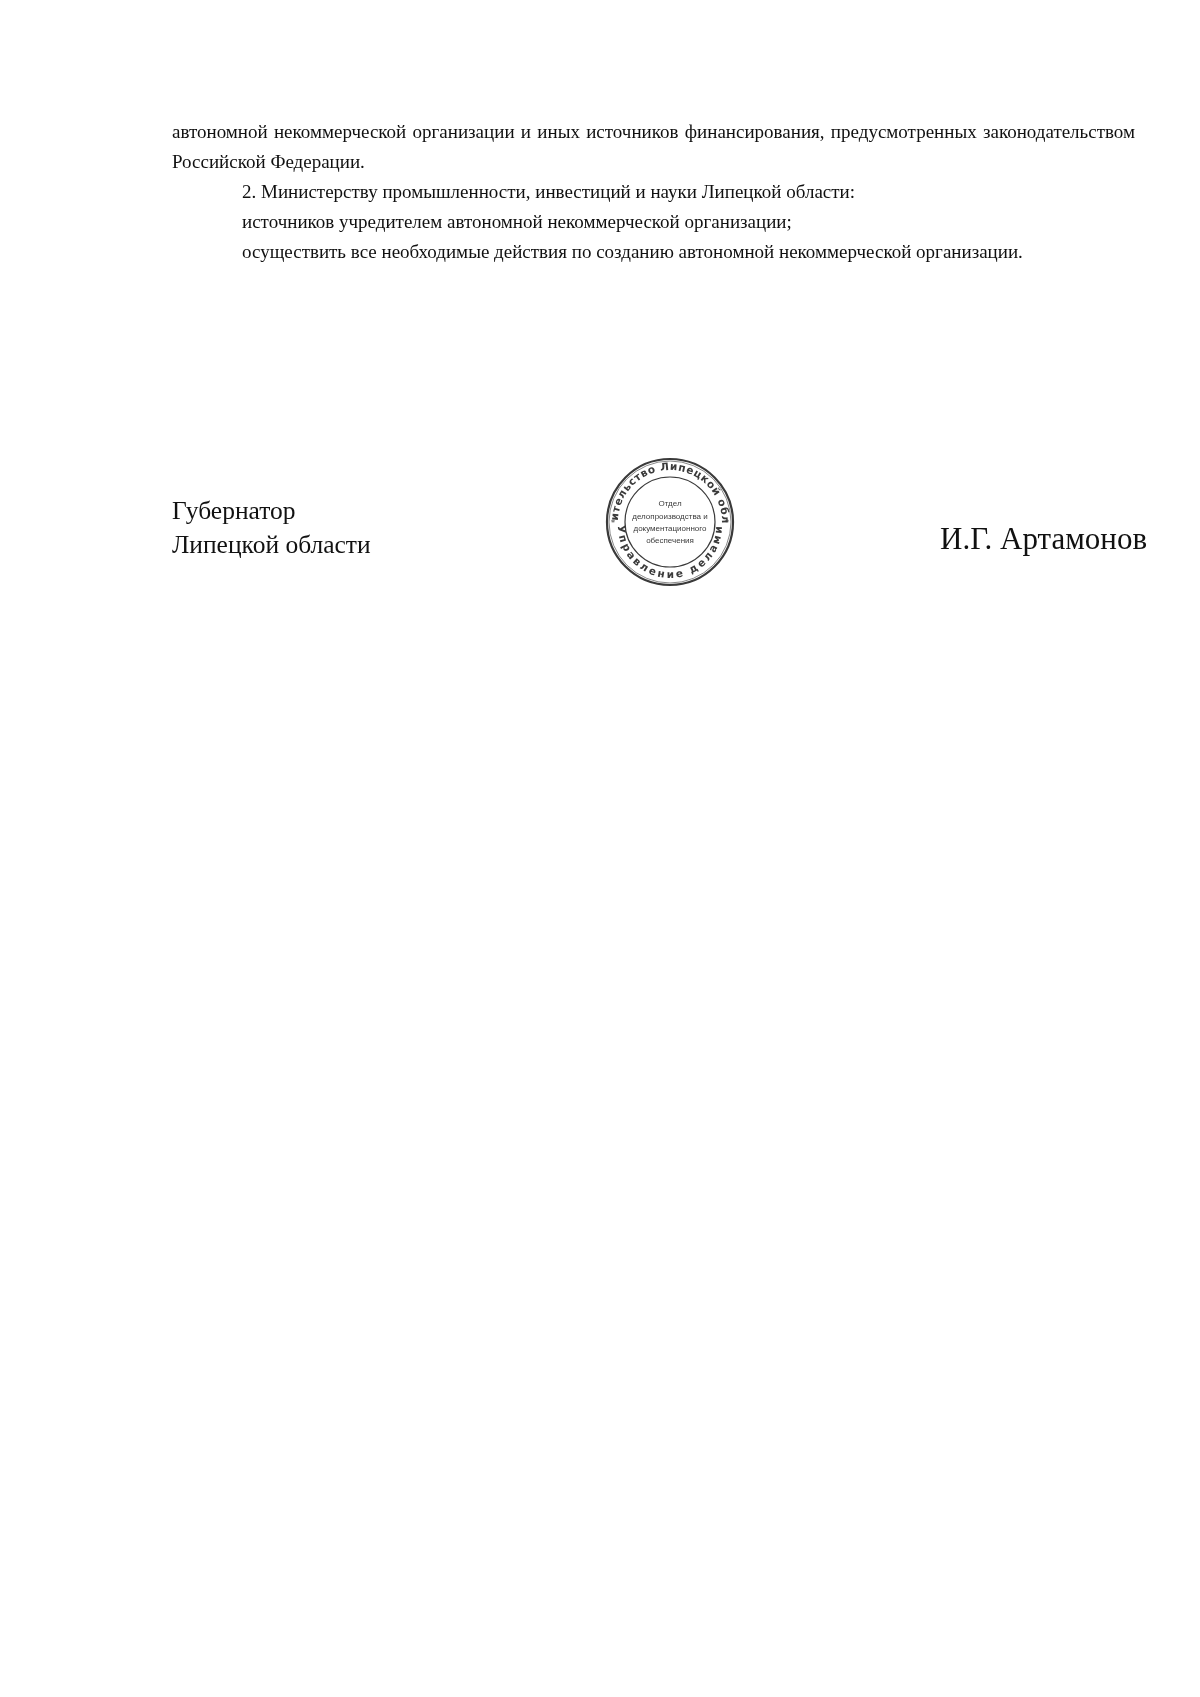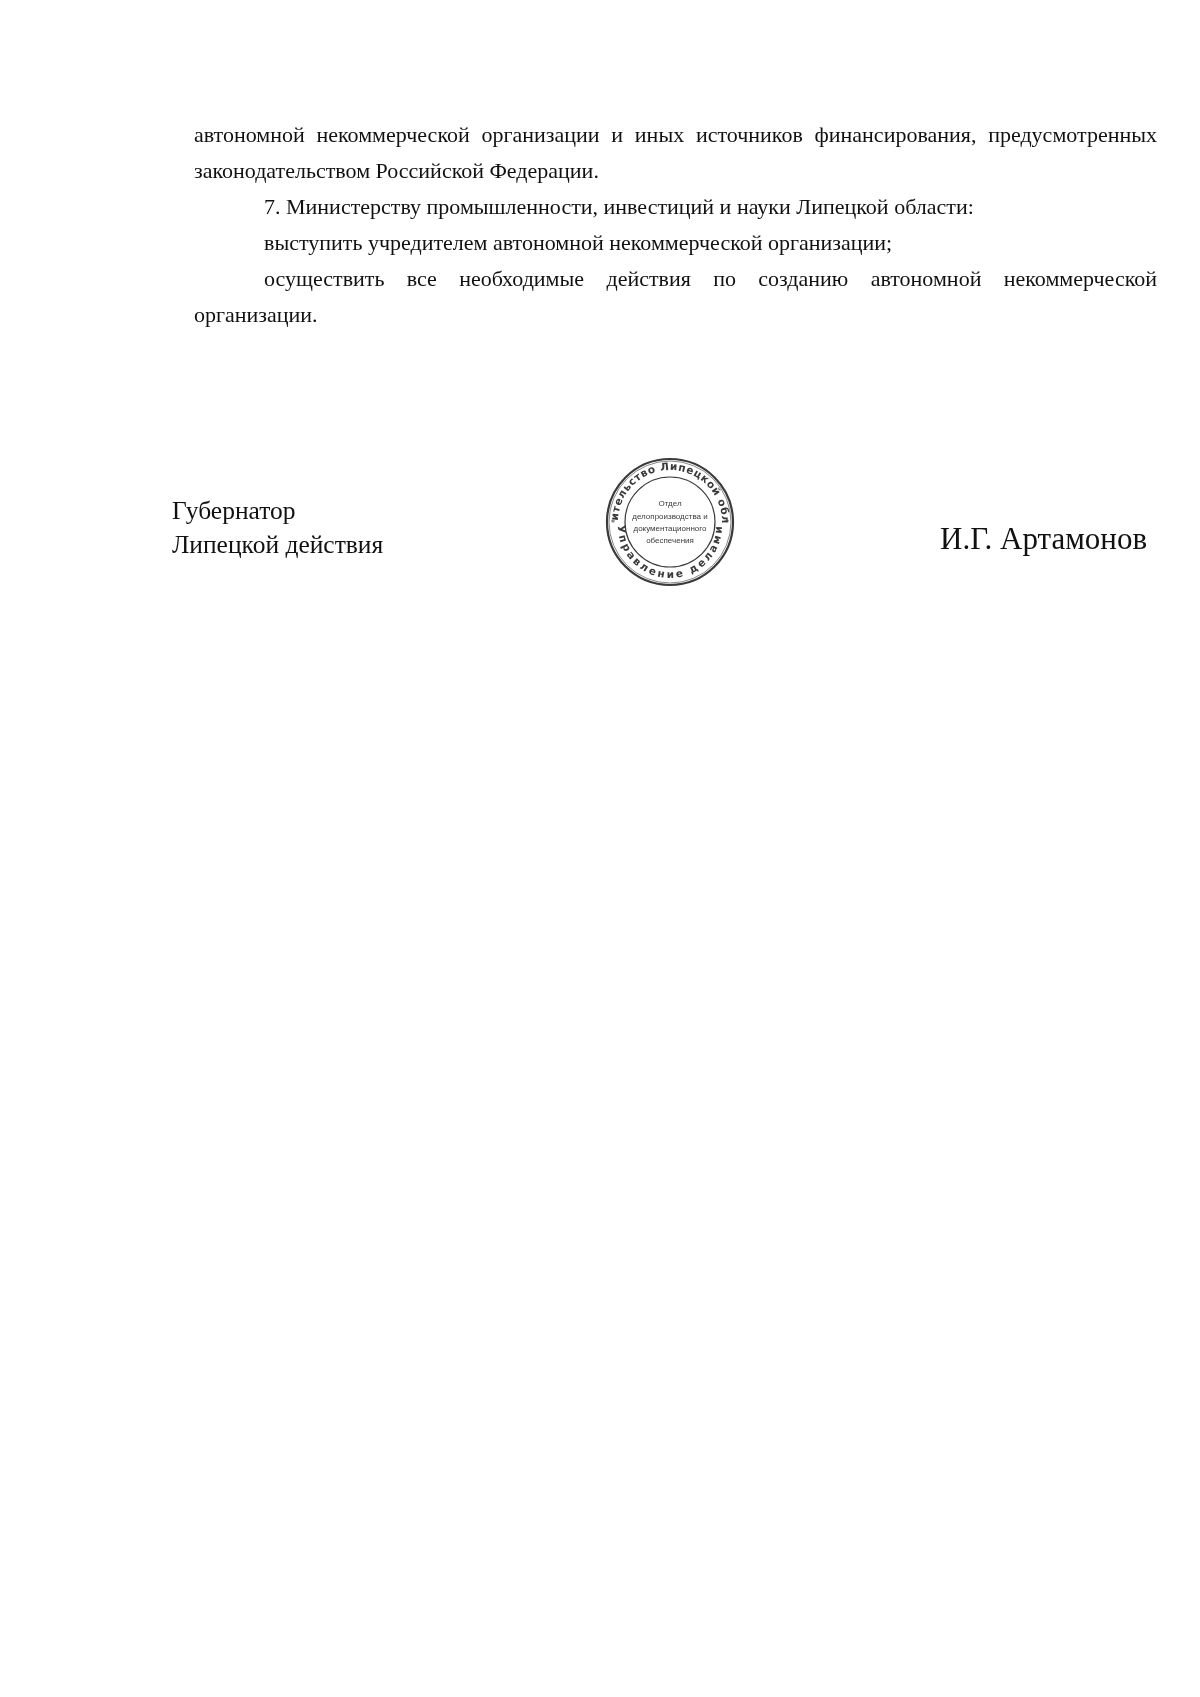--- a/index.html
+++ b/index.html
@@ -20,23 +20,22 @@
       left: 0; top: 0;
       width: 1200px;
       height: 1697px;
       background: #ffffff;
     }
     .body-text {
       position: absolute;
       left: 172px;
       top: 117px;
       width: 963px;
-      font-size: 22px;
-      line-height: 36px;
-      margin-left: 22px;
+      font-size: 19px;
+      line-height: 30px;
     }
     .para {
       margin: 0;
       text-align: justify;
     }
     .para.indent {
       text-indent: 70px;
     }
     .para.last-left {
       text-align-last: left;
@@ -74,28 +73,28 @@
       display: block;
     }
   </style>
 </head>
 <body>
 
 <div class="page">
 
   <div class="body-text">
     <p class="para last-left">автономной некоммерческой организации и иных источников финансирования, предусмотренных законодательством Российской Федерации.</p>
-    <p class="para indent last-left">7. Министерству промышленности, инвестиций и науки Липецкой области:</p>
-    <p class="para indent last-left">выступить учредителем автономной некоммерческой организации;</p>
+    <p class="para indent last-left">2. Министерству промышленности, инвестиций и науки Липецкой области:</p>
+    <p class="para indent last-left">источников учредителем автономной некоммерческой организации;</p>
     <p class="para indent last-left">осуществить все необходимые действия по созданию автономной некоммерческой организации.</p>
   </div>
 
   <div class="sig-left">
     <span class="sig-line">Губернатор</span>
-    <span class="sig-line">Липецкой действия</span>
+    <span class="sig-line">Липецкой области</span>
   </div>
 
   <div class="stamp">
     <svg viewBox="0 0 132 132">
       <defs>
         <path id="arcTop" d="M 14,66 A 52,52 0 0 1 118,66" fill="none"></path>
         <path id="arcBottom" d="M 22,70 A 44,44 0 0 0 110,70" fill="none"></path>
       </defs>
       <circle cx="66" cy="66" r="63" fill="none" stroke="#3a3a3a" stroke-width="2.2"></circle>
       <circle cx="66" cy="66" r="61" fill="none" stroke="#6a6a6a" stroke-width="0.8"></circle>

